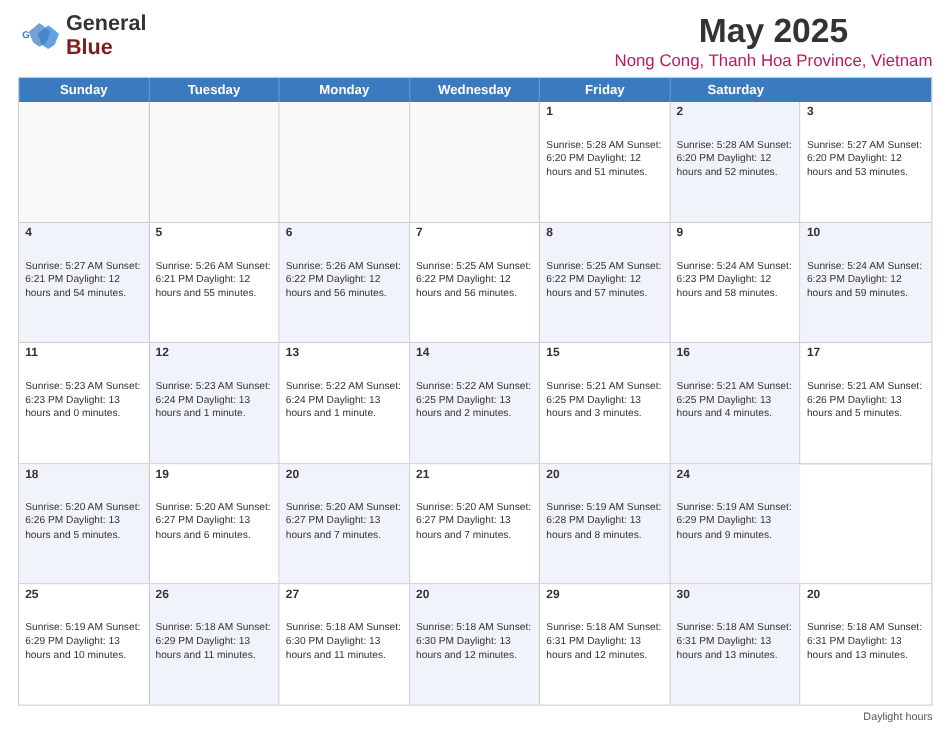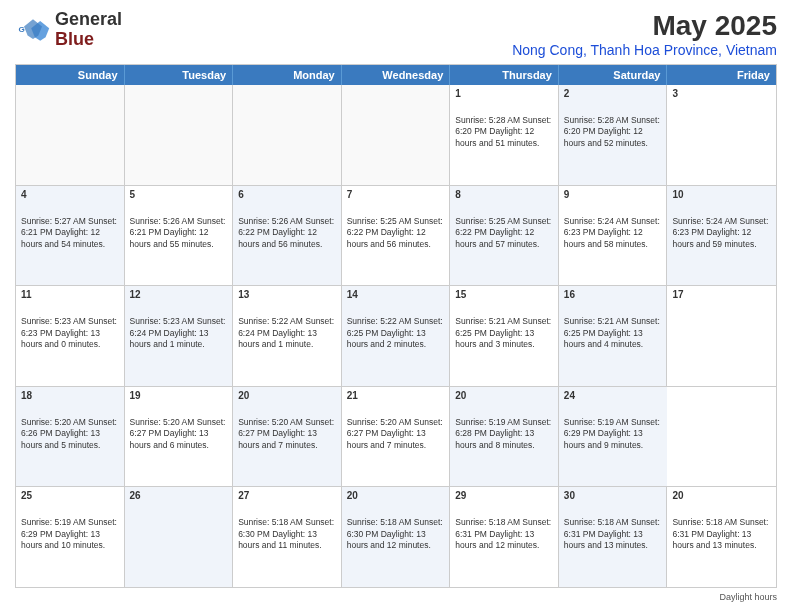--- a/index.html
+++ b/index.html
@@ -32,50 +32,50 @@
       font-size: 18px;
       font-weight: bold;
       color: #333;
       line-height: 1.1;
     }
     .logo-icon {
       width: 36px;
       height: 36px;
     }
     .title-section {
-      text-align: right;
+      text-align: center;
     }
     .title-section h1 {
       font-size: 28px;
       font-weight: bold;
       color: #333;
     }
     .title-section h2 {
       font-size: 14px;
-      color: #1d4ed8;
+      color: #be185d;
       font-weight: normal;
     }
     .calendar {
       flex: 1;
       display: flex;
       flex-direction: column;
       border: 1px solid #ccc;
     }
     .cal-header {
       display: grid;
       grid-template-columns: repeat(7, 1fr);
       background: #3a7abf;
     }
     .cal-header-cell {
       color: #fff;
       font-size: 11px;
       font-weight: bold;
       padding: 4px 6px;
       border-right: 1px solid #5a9ad5;
-      text-align: right;
+      text-align: center;
     }
     .cal-header-cell:last-child { border-right: none; }
     .cal-body {
       flex: 1;
       display: flex;
       flex-direction: column;
     }
     .cal-row {
       flex: 1;
       display: grid;
@@ -136,23 +136,22 @@
       <h2>Nong Cong, Thanh Hoa Province, Vietnam</h2>
     </div>
   </div>
 
   <div class="calendar">
     <div class="cal-header">
     <div class="cal-header-cell">Sunday</div>
         <div class="cal-header-cell">Tuesday</div>
         <div class="cal-header-cell">Monday</div>
         <div class="cal-header-cell">Wednesday</div>
-        <div class="cal-header-cell">Thursday</div>
+        <div class="cal-header-cell">Friday</div>
         <div class="cal-header-cell">Saturday</div>
-        <div class="cal-header-cell">Friday</div>
       </div>
     <div class="cal-body">
     <div class="cal-row">
           <div class="cal-cell empty"></div>
           <div class="cal-cell empty"></div>
           <div class="cal-cell empty"></div>
           <div class="cal-cell empty"></div>
           <div class="cal-cell">
             <div class="day-num">1</div>
             <div class="cell-text">Sunrise: 5:28 AM
@@ -162,20 +161,24 @@
           </div>
           <div class="cal-cell alt-bg">
             <div class="day-num">2</div>
             <div class="cell-text">Sunrise: 5:28 AM
 Sunset: 6:20 PM
 Daylight: 12 hours
 and 52 minutes.</div>
           </div>
           <div class="cal-cell">
             <div class="day-num">3</div>
+            <div class="cell-text">Sunrise: 5:27 AM
+Sunset: 6:20 PM
+Daylight: 12 hours
+and 53 minutes.</div>
           </div>
         </div>
         <div class="cal-row">
           <div class="cal-cell alt-bg">
             <div class="day-num">4</div>
             <div class="cell-text">Sunrise: 5:27 AM
 Sunset: 6:21 PM
 Daylight: 12 hours
 and 54 minutes.</div>
           </div>
@@ -260,20 +263,24 @@
           </div>
           <div class="cal-cell alt-bg">
             <div class="day-num">16</div>
             <div class="cell-text">Sunrise: 5:21 AM
 Sunset: 6:25 PM
 Daylight: 13 hours
 and 4 minutes.</div>
           </div>
           <div class="cal-cell">
             <div class="day-num">17</div>
+            <div class="cell-text">Sunrise: 5:21 AM
+Sunset: 6:26 PM
+Daylight: 13 hours
+and 5 minutes.</div>
           </div>
         </div>
         <div class="cal-row">
           <div class="cal-cell alt-bg">
             <div class="day-num">18</div>
             <div class="cell-text">Sunrise: 5:20 AM
 Sunset: 6:26 PM
 Daylight: 13 hours
 and 5 minutes.</div>
           </div>
@@ -316,20 +323,24 @@
         <div class="cal-row">
           <div class="cal-cell">
             <div class="day-num">25</div>
             <div class="cell-text">Sunrise: 5:19 AM
 Sunset: 6:29 PM
 Daylight: 13 hours
 and 10 minutes.</div>
           </div>
           <div class="cal-cell alt-bg">
             <div class="day-num">26</div>
+            <div class="cell-text">Sunrise: 5:18 AM
+Sunset: 6:29 PM
+Daylight: 13 hours
+and 11 minutes.</div>
           </div>
           <div class="cal-cell">
             <div class="day-num">27</div>
             <div class="cell-text">Sunrise: 5:18 AM
 Sunset: 6:30 PM
 Daylight: 13 hours
 and 11 minutes.</div>
           </div>
           <div class="cal-cell alt-bg">
             <div class="day-num">20</div>

